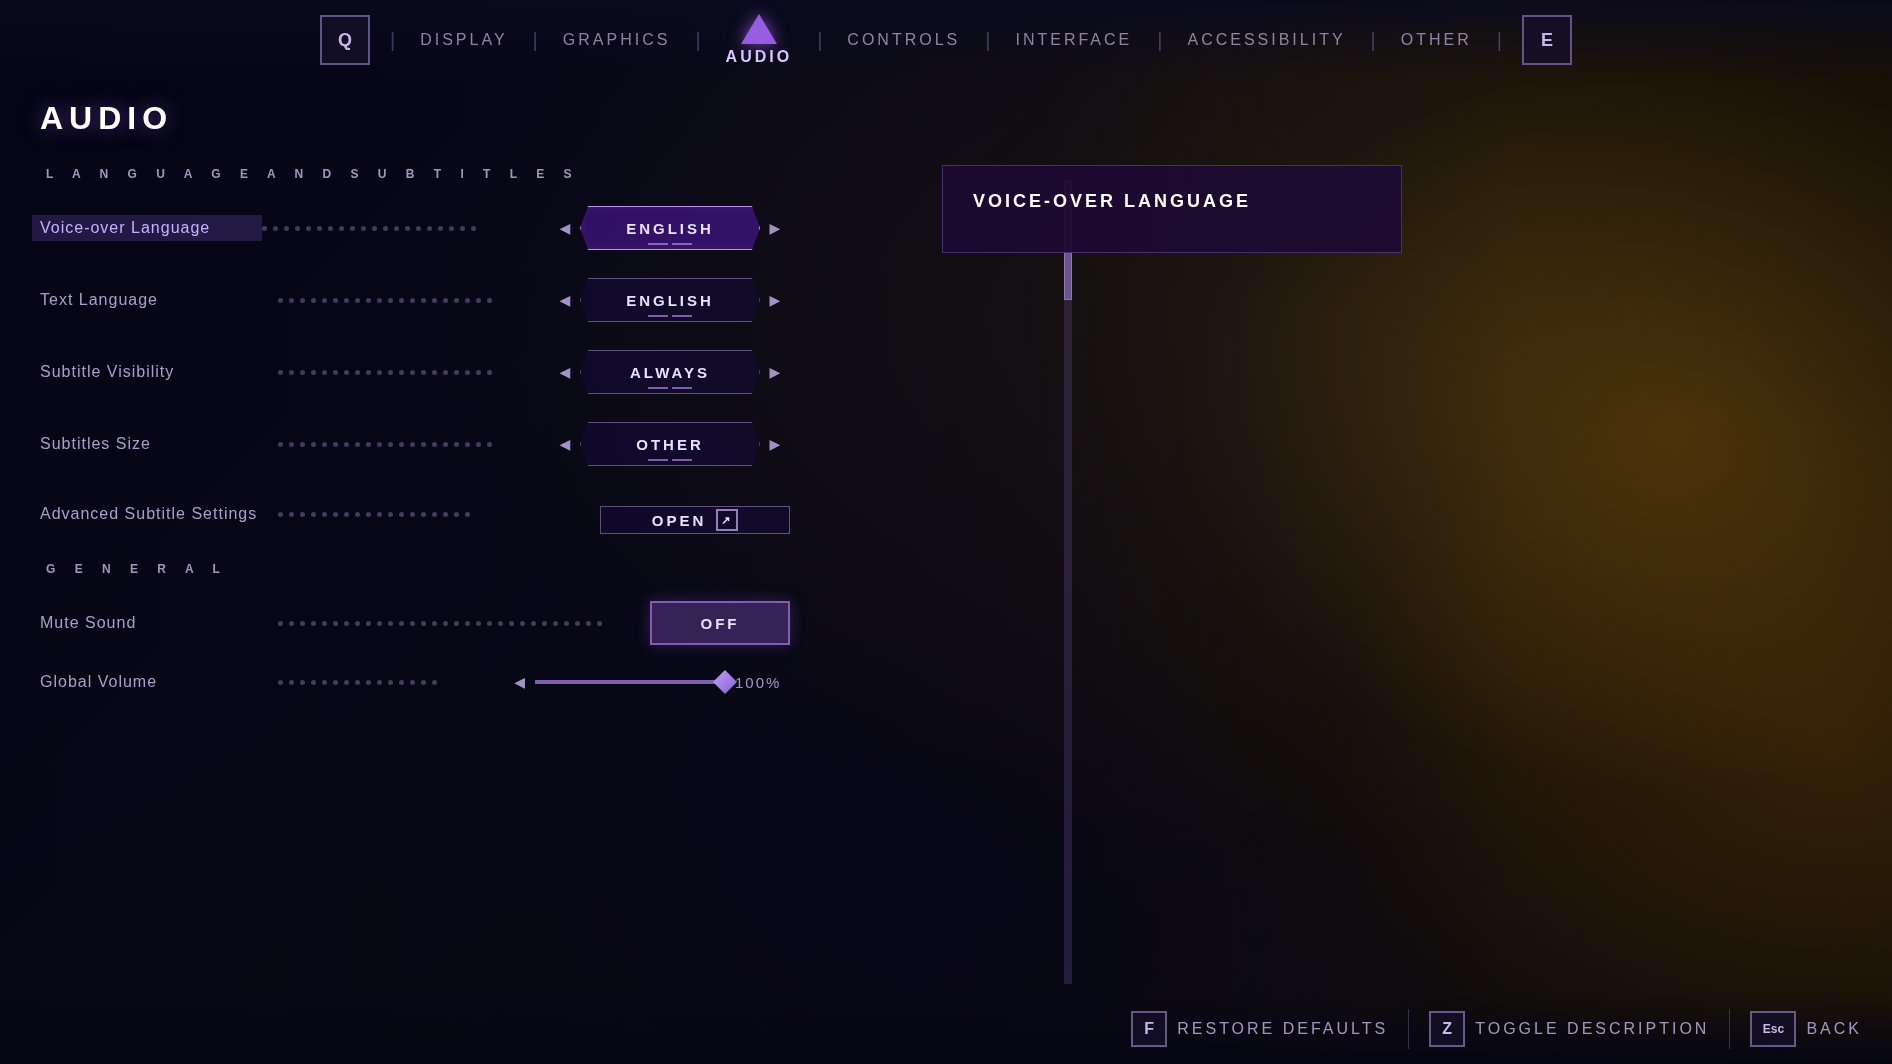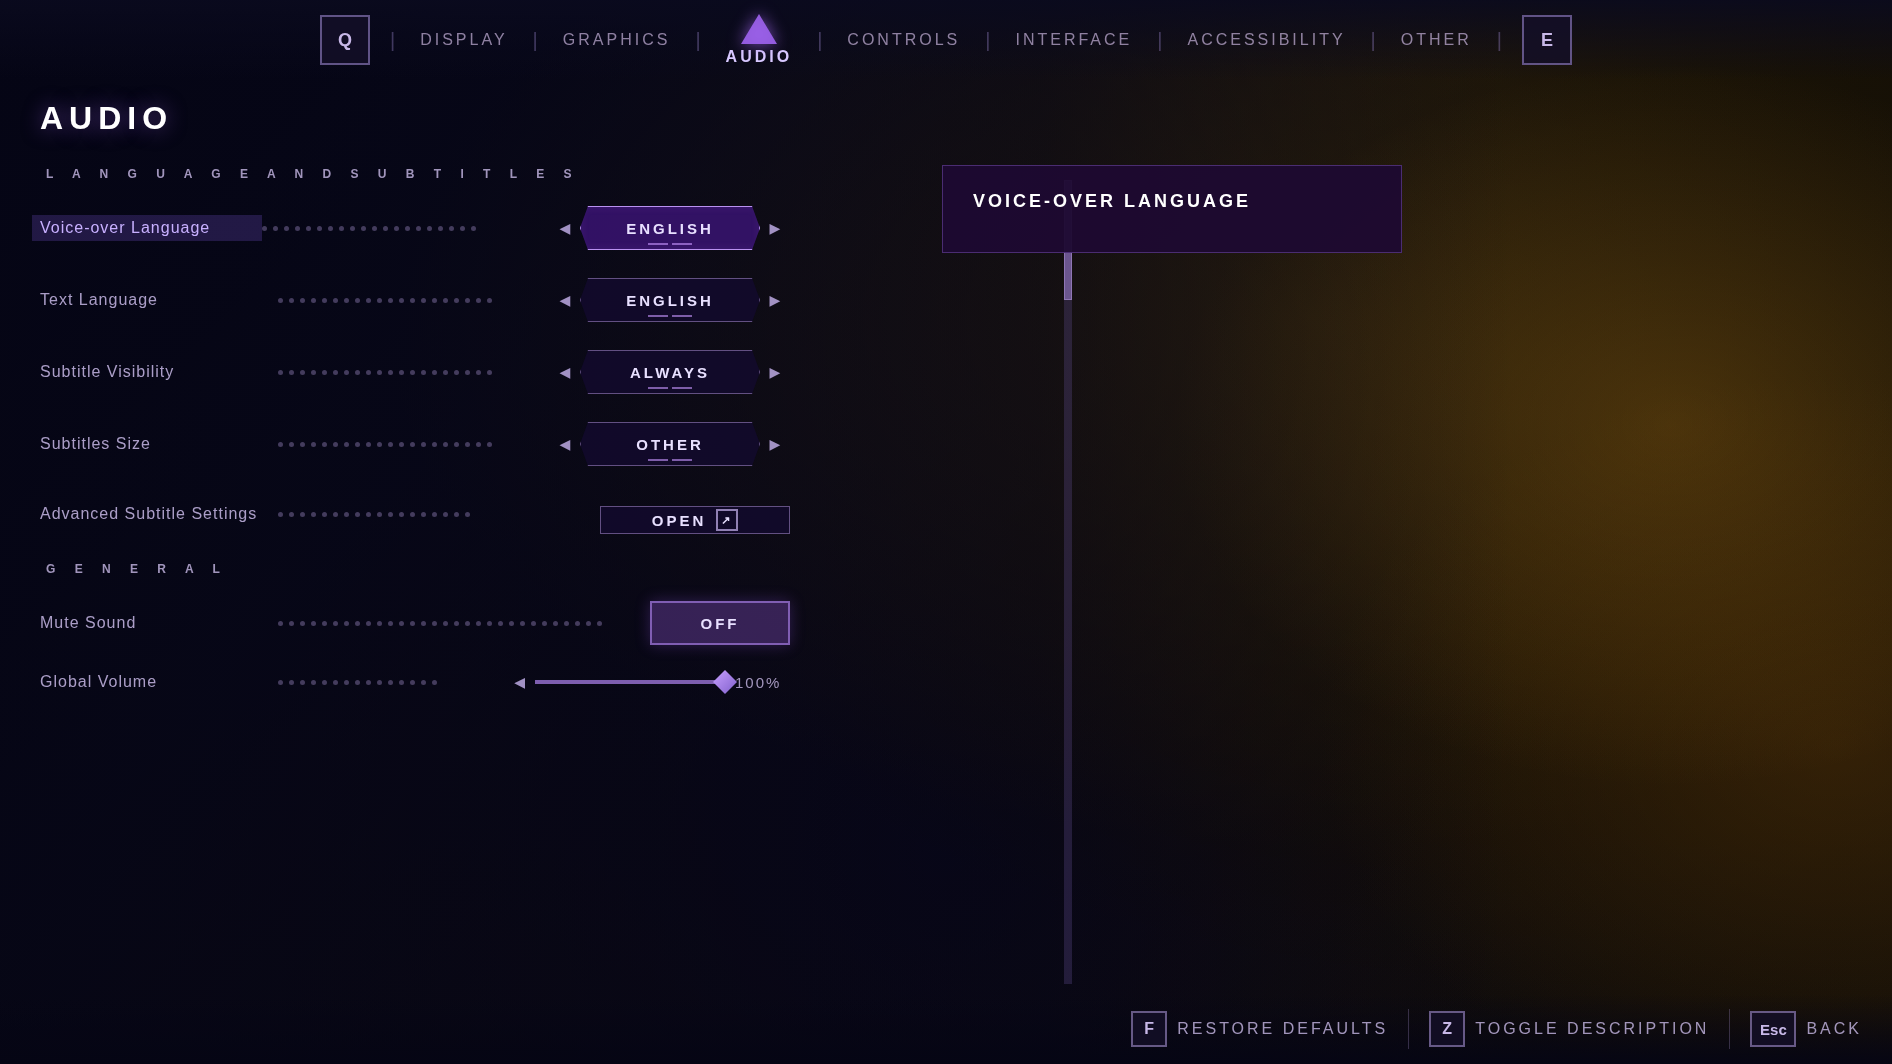--- a/index.html
+++ b/index.html
@@ -793,18 +793,18 @@
   <div class="bottom-action">
     <div class="bottom-key">
       <span>Z</span>
     </div>
     <span class="bottom-label">TOGGLE DESCRIPTION</span>
   </div>
 
   <div class="bottom-sep"></div>
 
   <div class="bottom-action">
-    <div class="bottom-key" style="font-size: 15px; width: 46px;">
+    <div class="bottom-key" style="font-size: 12px; width: 46px;">
       <span>Esc</span>
     </div>
     <span class="bottom-label">BACK</span>
   </div>
 </div>
 
 </body></html>

